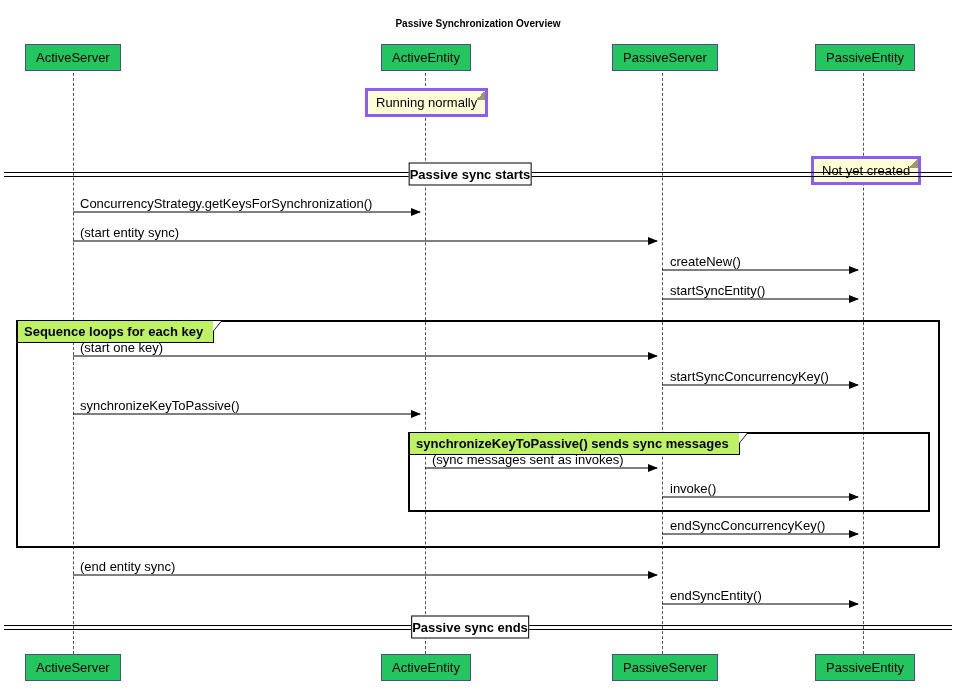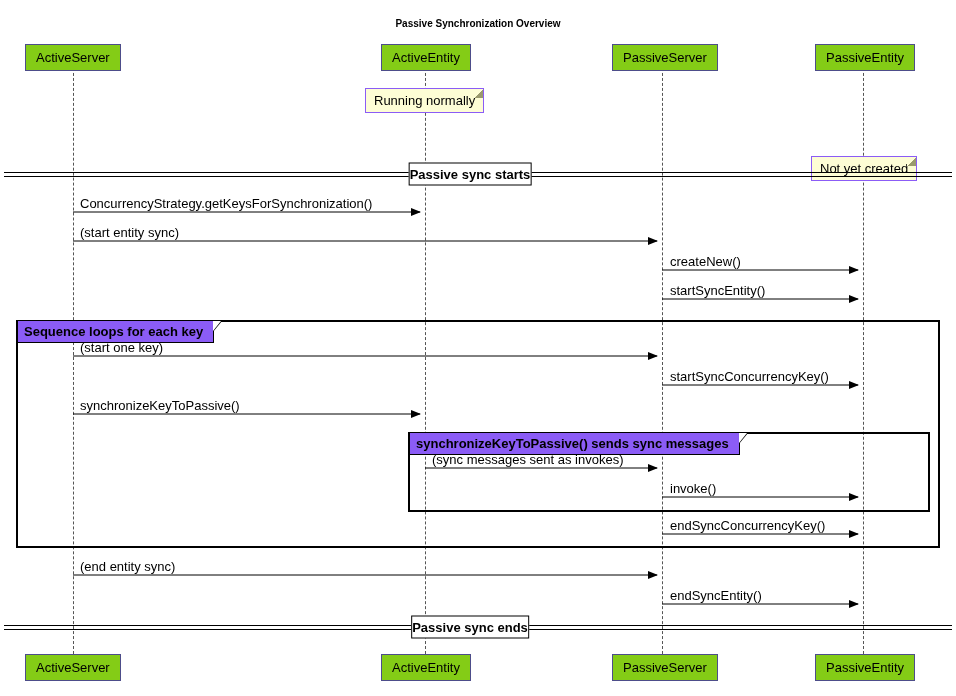--- a/index.html
+++ b/index.html
@@ -21,34 +21,34 @@
     top: 18px;
     left: 0;
     width: 956px;
     text-align: center;
     font-weight: bold;
     font-size: 10px;
   }
   .participant-box {
     position: absolute;
     border: 1px solid #4d4d8a;
-    background: #84cc16;
+    background: #22c55e;
     padding: 5px 10px;
     text-align: center;
     box-sizing: border-box;
   }
   .lifeline {
     position: absolute;
     border-left: 1.3px dashed #555;
     width: 0;
   }
   .note {
     position: absolute;
     background: #fdfdd5;
-    border: 1px solid #8b5cf6;
+    border: 3px solid #8b5cf6;
     padding: 4px 8px;
     box-sizing: border-box;
   }
   .note::after {
     content: "";
     position: absolute;
     top: 0;
     right: 0;
     width: 9px;
     height: 9px;
@@ -76,21 +76,21 @@
     font-weight: bold;
     transform: translate(-50%, -50%);
   }
   .group-box {
     position: absolute;
     border: 2px solid #000;
     box-sizing: border-box;
   }
   .group-label {
     position: absolute;
-    background: #8b5cf6;
+    background: #bef264;
     border: 1px solid #000;
     border-top: none;
     border-left: none;
     padding: 3px 10px 3px 6px;
     font-weight: bold;
     box-sizing: border-box;
   }
   .group-label::after {
     content: "";
     position: absolute;

